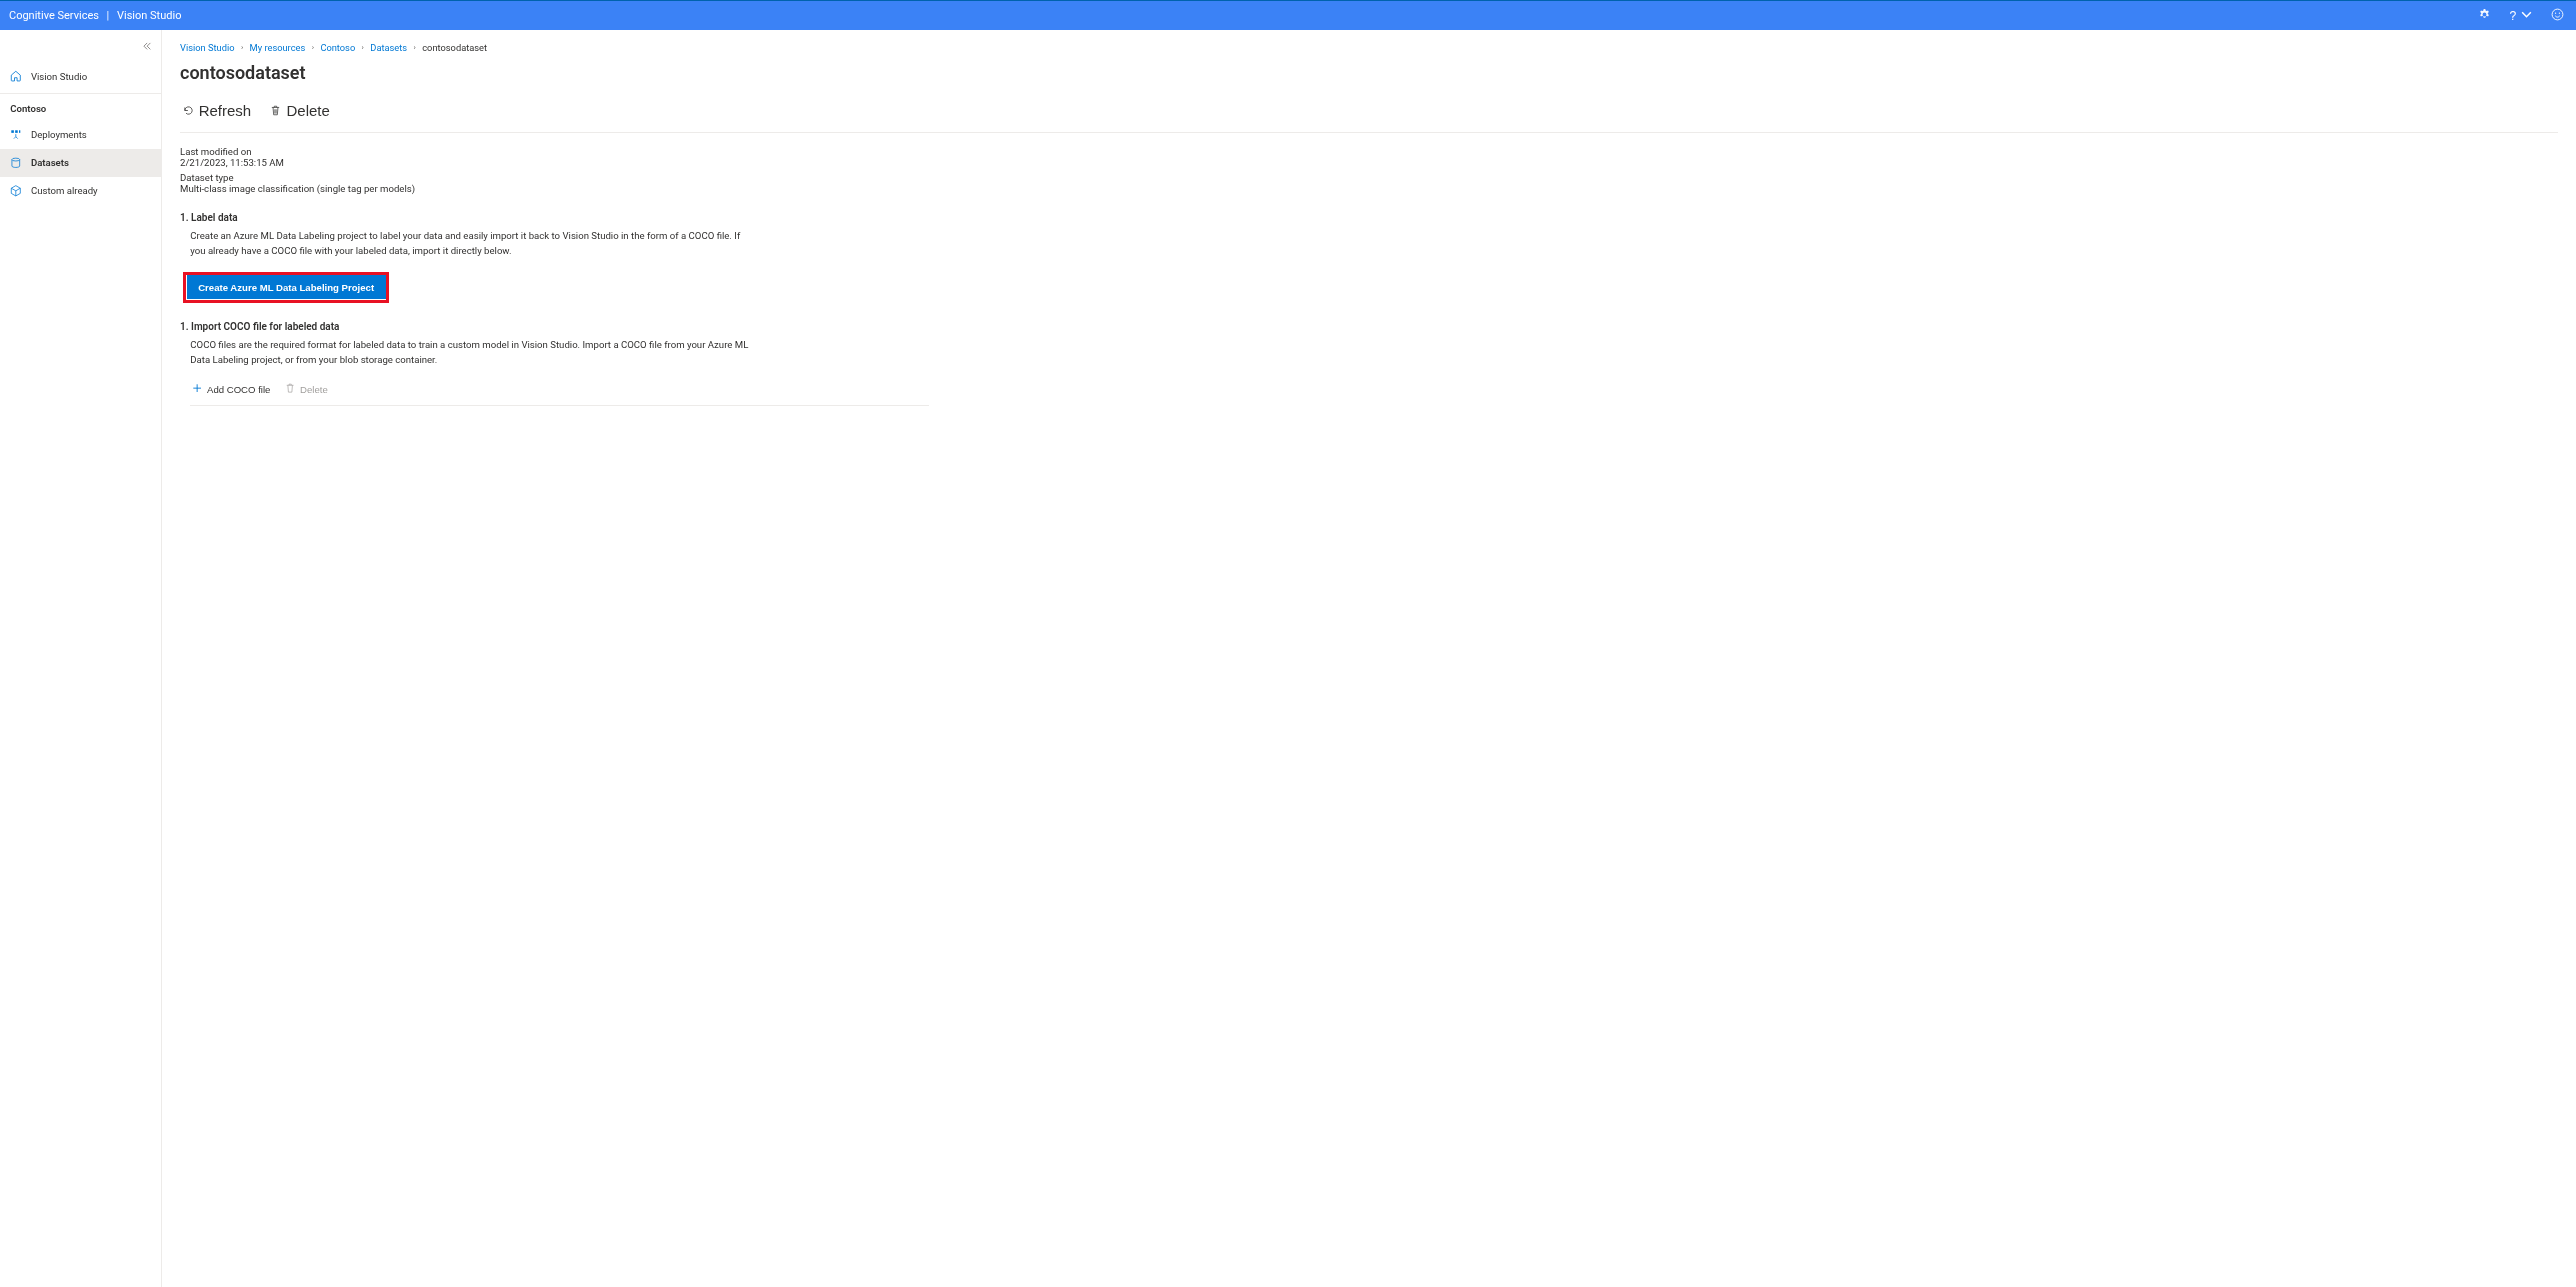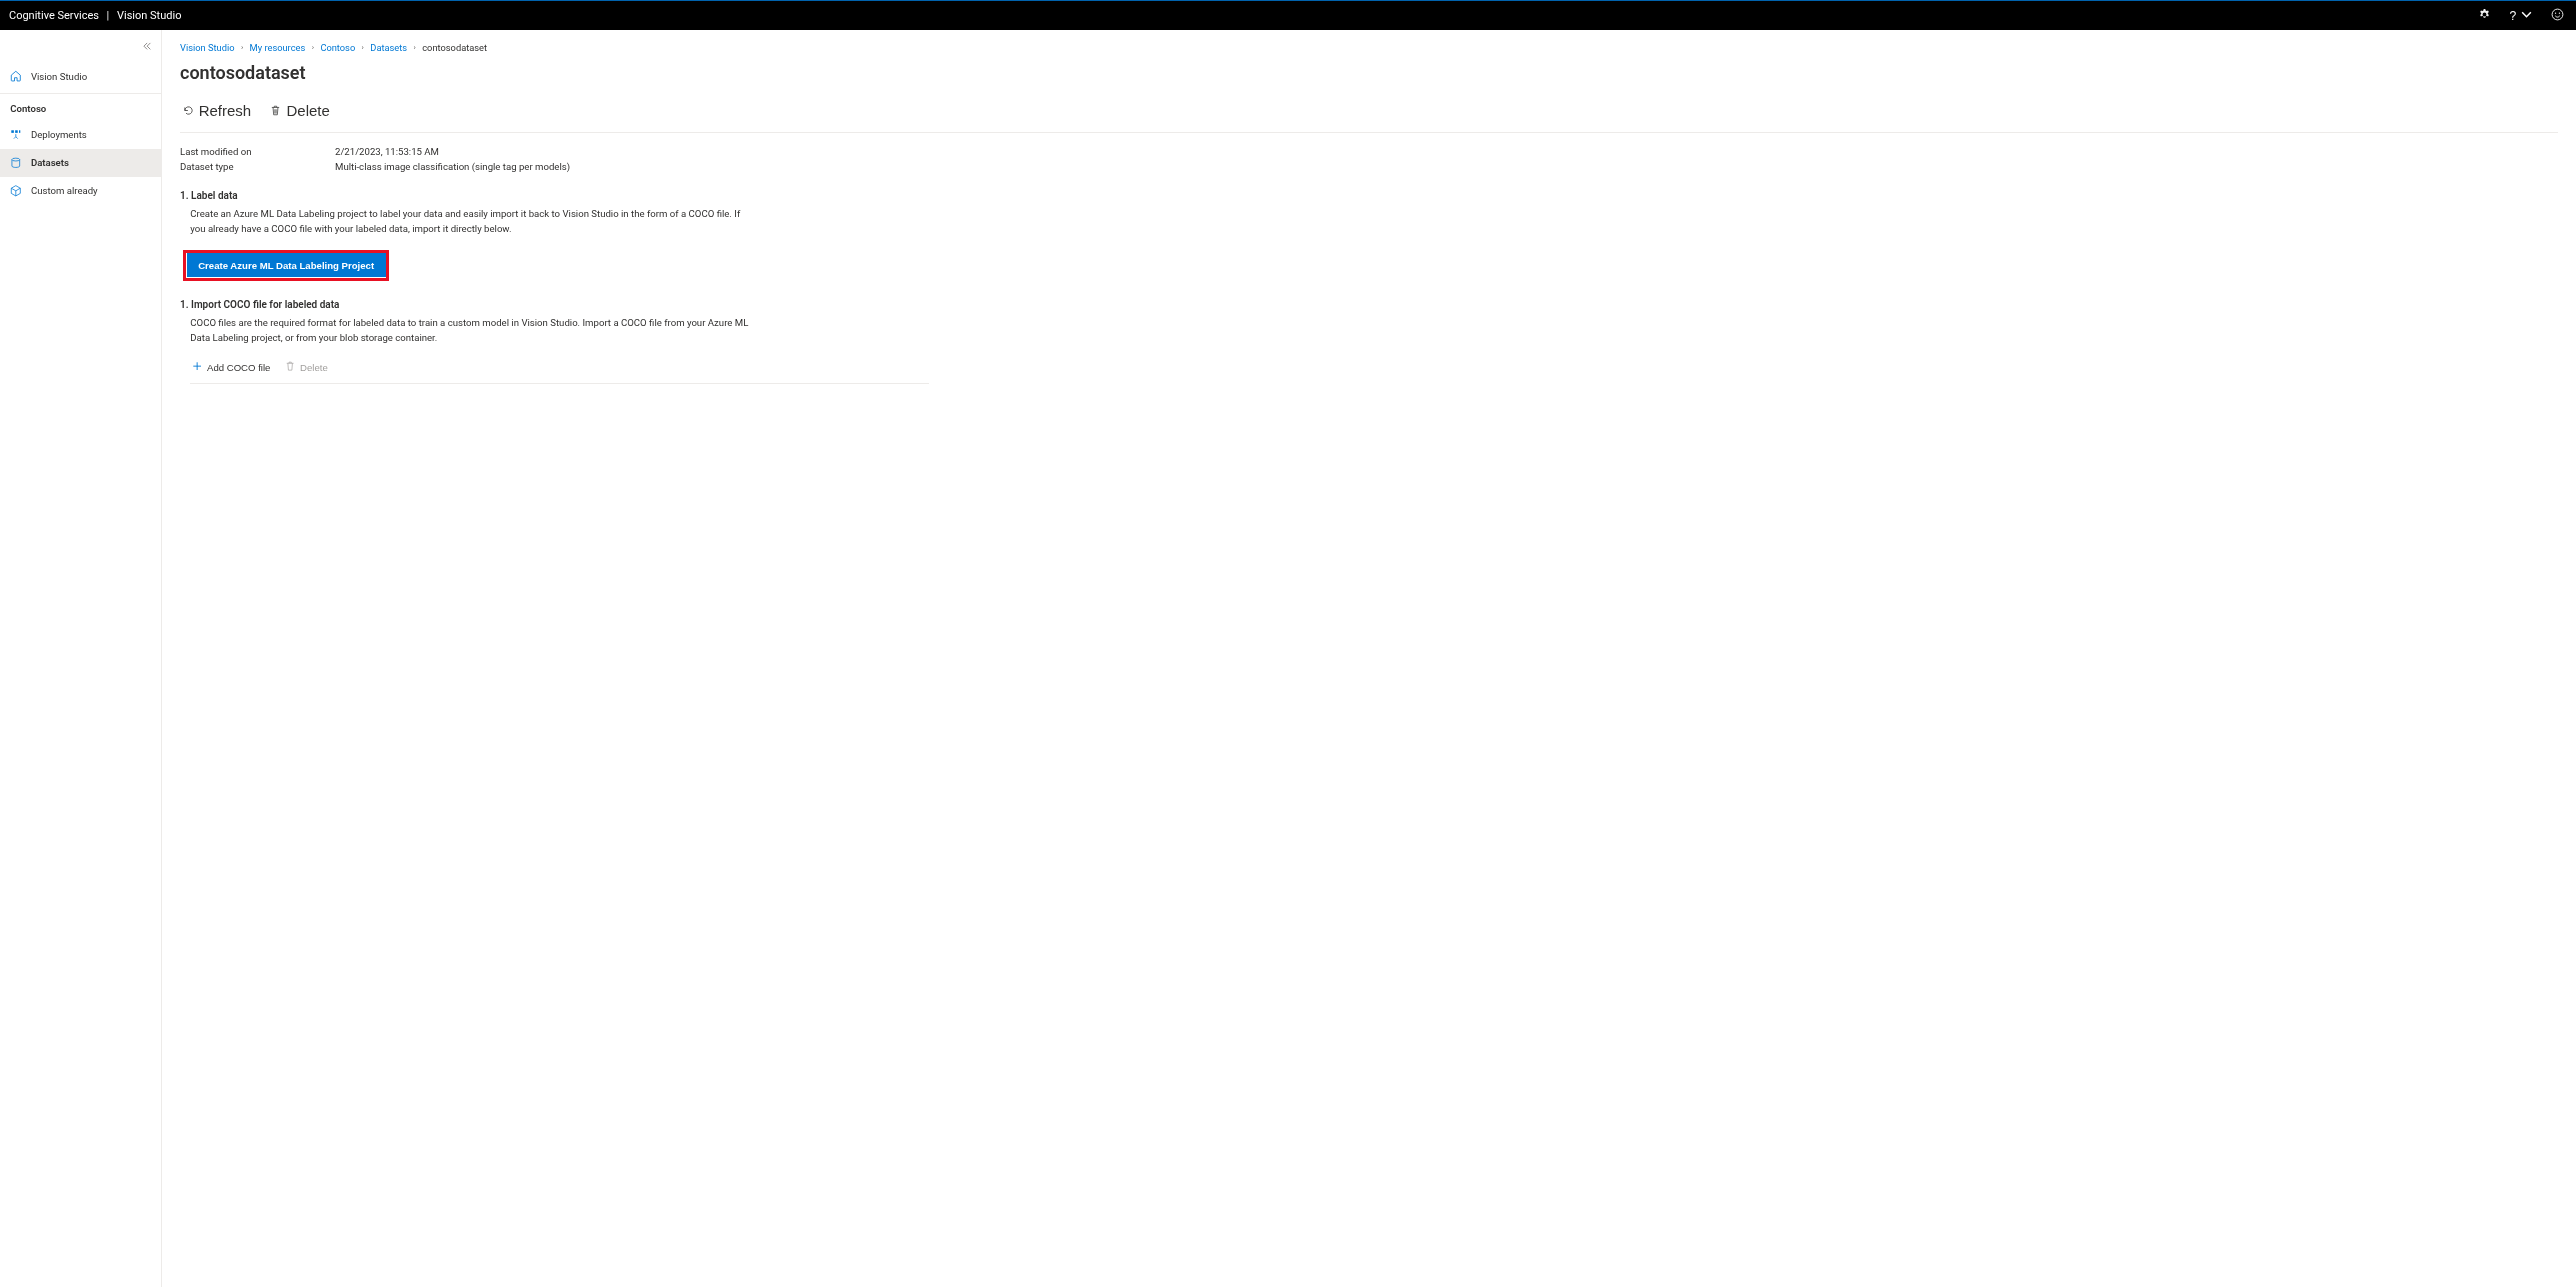--- a/index.html
+++ b/index.html
@@ -3,21 +3,21 @@
   <meta charset="utf-8">
   <style>
     * { box-sizing: border-box; margin: 0; padding: 0; }
     body {
       font-family: "Segoe UI", -apple-system, BlinkMacSystemFont, Roboto, sans-serif;
       font-size: 9px;
       color: #323130;
       background: #fff;
     }
     .topbar {
-      background: #000000;
+      background: #3b82f6;
       height: 30px;
       display: flex;
       align-items: center;
       justify-content: space-between;
       padding: 0 9px;
       color: #fff;
       border-top: 1.3px solid #0062ad;
       gap: 18px;
     }
     .topbar-left {
@@ -129,20 +129,21 @@
       cursor: pointer;
       font-size: 15px;
       color: #323130;
       padding: 2.6px;
     }
     .toolbar-btn svg { width: 11px; height: 11px; stroke: #323130; }
     .meta-row {
       display: flex;
       margin-bottom: 3.9px;
       font-size: 9.6px;
+      flex-direction: column;
     }
     .meta-label { width: 155px; color: #323130; }
     .meta-value { color: #323130; }
     .meta-link { color: #0078d4; text-decoration: none; cursor: pointer; display: inline-flex; align-items: center; gap: 31px;}
     .section-title {
       font-size: 10px;
       font-weight: 600;
       margin-top: 18px;
       margin-bottom: 6.4px;
     }

